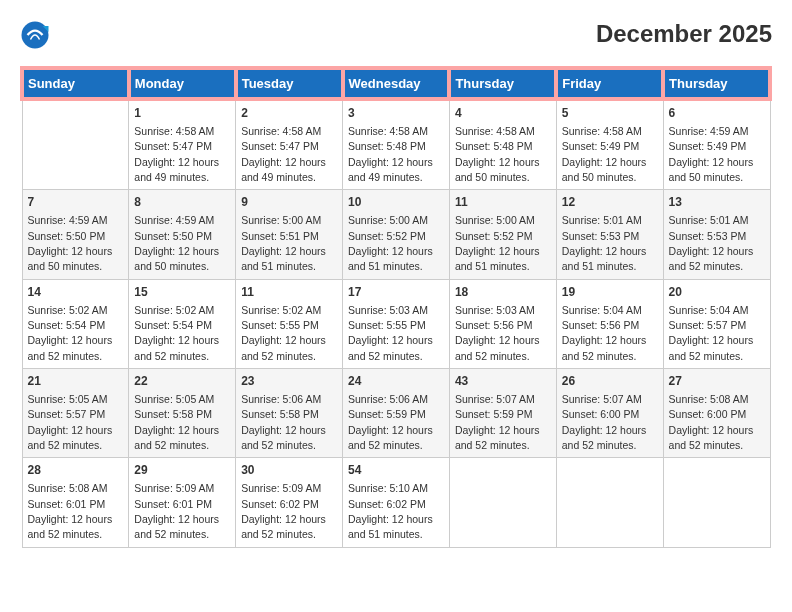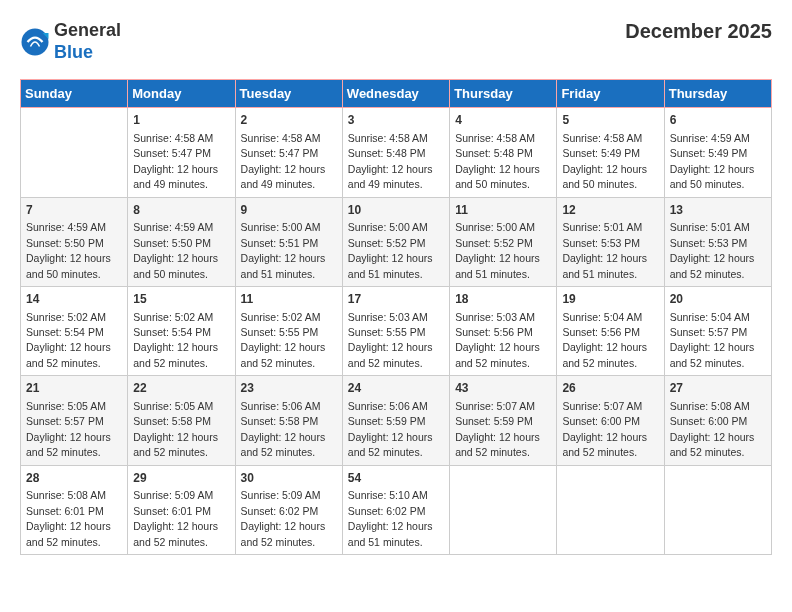--- a/index.html
+++ b/index.html
@@ -29,41 +29,41 @@
     .logo-blue { color: #1a6fbf; }
     .logo-icon {
       width: 30px;
       height: 30px;
       margin-right: 4px;
     }
     .title-block {
       text-align: right;
     }
     .month-title {
-      font-size: 20px;
+      font-size: 24px;
       font-weight: bold;
       color: #333;
     }
     .location-subtitle {
       font-size: 16px;
       color: #555;
     }
     .calendar {
       width: 100%;
       border-collapse: collapse;
       font-size: 11px;
     }
     .calendar th {
       background: #1a6fbf;
       color: #fff;
       padding: 6px 4px;
       text-align: left;
       font-size: 13px;
       font-weight: bold;
-      border: 1px solid #fca5a5;
+      border: 4px solid #fca5a5;
     }
     .calendar td {
       border: 1px solid #ccc;
       vertical-align: top;
       padding: 4px 5px;
       width: calc(100% / 7);
       min-height: 80px;
       color: #333;
       line-height: 1.4;
     }
@@ -89,24 +89,20 @@
 
 <div class="header">
   <div class="logo">
     <svg class="logo-icon" viewBox="0 0 40 40">
       <circle cx="20" cy="20" r="18" fill="#1a6fbf"></circle>
       <path d="M10 20 Q20 8 30 20" fill="none" stroke="white" stroke-width="3"></path>
       <path d="M14 26 Q20 14 26 26" fill="none" stroke="white" stroke-width="2"></path>
       <path d="M28 16 L36 10" stroke="#1a6fbf" stroke-width="0" fill="none"></path>
       <polygon points="30,8 38,8 38,16" fill="#1a9ad7"></polygon>
     </svg>
-    <div class="logo-text">
-      <span class="logo-general">General</span><br>
-      <span class="logo-blue">Blue</span>
-    </div>
   </div>
   <div class="title-block">
     <div class="month-title">December 2025</div>
   </div>
 </div>
 
 <table class="calendar">
   <thead>
     <tr>
     <th>Sunday</th>

